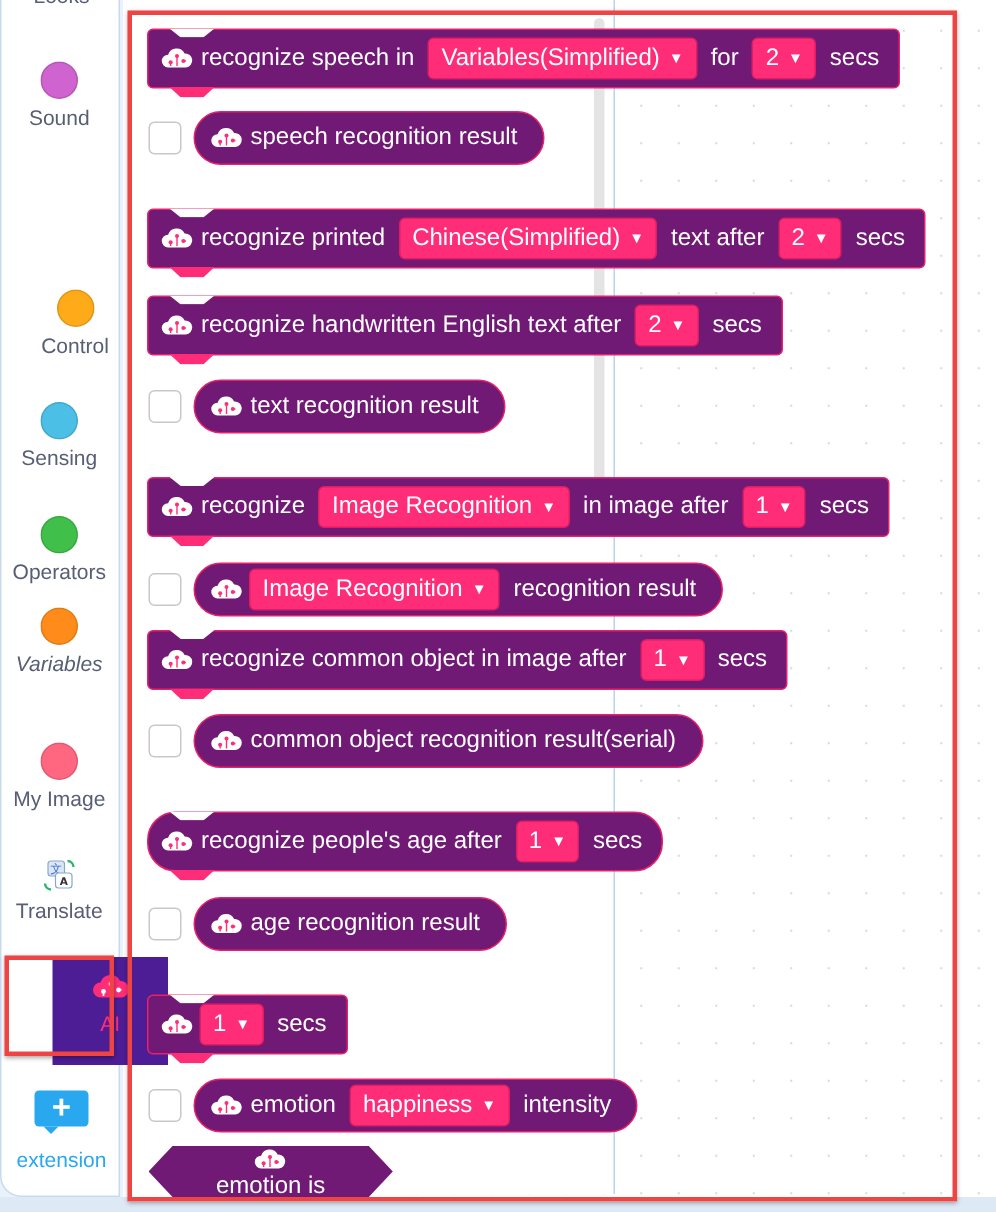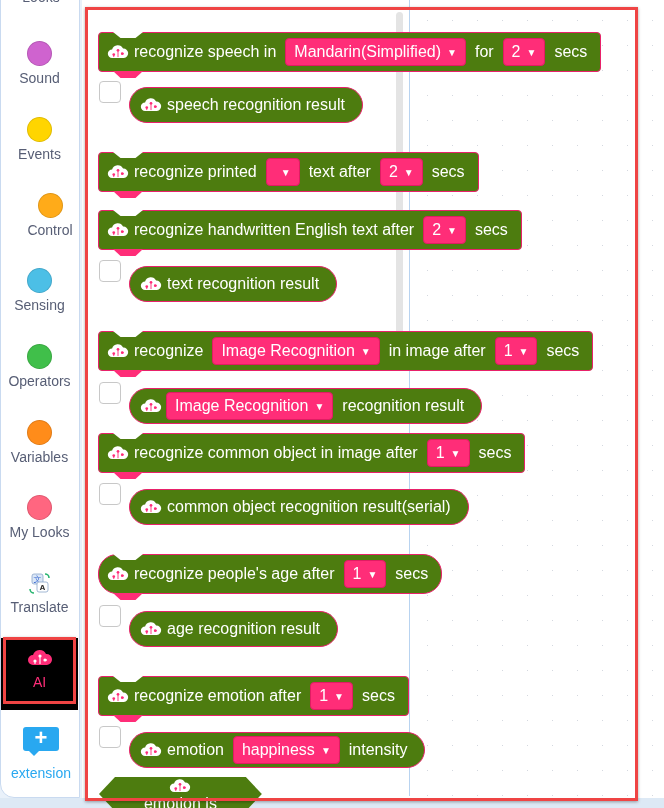--- a/index.html
+++ b/index.html
@@ -15,21 +15,21 @@
   .cat {
     position: absolute; left: 0; width: 77px; height: 70px;
     display: flex; flex-direction: column; align-items: center; justify-content: flex-start;
     cursor: pointer;
   }
   .cat .dot {
     width: 25px; height: 25px; border-radius: 50%;
     border: 1px solid rgba(0,0,0,0.12); margin-top: 0;
   }
   .cat .label { font-size: 14px; color: #575e75; margin-top: 4px; white-space: nowrap; }
-  .cat.active { background: #000000; }
+  .cat.active { background: #4c1d95; margin-left: 34px; }
   .cat.active .label { color: #ff2d78; }
   .cat-top-label { position: absolute; top: 4px; left: 0; width: 80px; text-align: center; font-size: 14px; color: #575e75; }
   .ai-highlight {
     position: absolute; left: 3px; top: 637px; width: 73px; height: 67px;
     border: 3px solid #ef4444; box-shadow: 0 1px 3px rgba(0,0,0,0.35);
     pointer-events: none;
   }
   .ext-btn {
     position: absolute; left: 0; top: 722px; width: 80px; height: 70px;
     display: flex; flex-direction: column; align-items: center;
@@ -60,24 +60,24 @@
     background: #e4e4e4; border-radius: 4px;
   }
   .bottom-strip { position: absolute; left: 0; top: 798px; width: 664px; height: 10px; background: #dde9f5; }
   .red-frame {
     position: absolute; left: 85px; top: 7px; width: 553px; height: 794px;
     border: 3px solid #ef4444; box-shadow: 0 1px 3px rgba(0,0,0,0.35); pointer-events: none;
   }
 
   
   .block {
-    position: absolute; height: 40px; background: #4d7c0f;
+    position: absolute; height: 40px; background: #701a75;
     border: 1px solid #e8216a; color: #ffffff;
     display: flex; align-items: center; font-size: 16px; white-space: nowrap;
-    padding: 0 8px 0 8px; cursor: grab; margin-top: 13px;
+    padding: 0 8px 0 8px; cursor: grab;
   }
   .block.cmd { border-radius: 4px; }
   .block.cmd::before {
     content: ""; position: absolute; left: 14px; top: -1px; width: 30px; height: 6px;
     background: #fff; clip-path: polygon(0 0, 100% 0, 75% 100%, 25% 100%);
   }
   .block.cmd::after {
     content: ""; position: absolute; left: 14px; bottom: -7px; width: 30px; height: 7px;
     background: #ff2d78; clip-path: polygon(0 0, 100% 0, 75% 100%, 25% 100%);
   }
@@ -107,43 +107,39 @@
 <div class="scrollbar"></div>
 <div class="bottom-strip"></div>
 
 <div class="sidebar">
   <div class="cat-top-label" style="top:2px;">Looks</div>
 
   <div class="cat" style="top:54px;">
     <div class="dot" style="background:#cf63cf"></div>
     <div class="label">Sound</div>
   </div>
-  <div class="cat" style="top:130px;">
-    <div class="dot" style="background:#ffd500"></div>
-    <div class="label">Events</div>
-  </div>
   <div class="cat" style="top:206px;padding-left:21px;">
     <div class="dot" style="background:#ffab19"></div>
     <div class="label">Control</div>
   </div>
   <div class="cat" style="top:281px;">
     <div class="dot" style="background:#4cbfe6"></div>
     <div class="label">Sensing</div>
   </div>
   <div class="cat" style="top:357px;">
     <div class="dot" style="background:#40bf4a"></div>
     <div class="label">Operators</div>
   </div>
-  <div class="cat" style="top:433px;">
+  <div class="cat" style="top:418px;font-style:italic;">
     <div class="dot" style="background:#ff8c1a"></div>
     <div class="label">Variables</div>
   </div>
   <div class="cat" style="top:508px;">
     <div class="dot" style="background:#ff6680"></div>
-    <div class="label">My Looks</div>
+    <div class="label">My Image</div>
   </div>
   <div class="cat" style="top:584px;">
     <svg width="26" height="26" viewBox="0 0 26 26">
       <rect x="5" y="3" width="11" height="10" rx="2" fill="#dbe7f7" stroke="#8aa6c9" stroke-width="0.8"></rect>
       <text x="10.5" y="11" font-size="8" text-anchor="middle" fill="#3b6bd1" font-family="DejaVu Sans, sans-serif">文</text>
       <rect x="10" y="11" width="11" height="10" rx="2" fill="#ffffff" stroke="#8aa6c9" stroke-width="0.8"></rect>
       <text x="15.5" y="19" font-size="7" text-anchor="middle" fill="#333" font-family="DejaVu Sans, sans-serif" font-weight="bold">A</text>
       <path d="M18 3 a4 4 0 0 1 4 4" stroke="#2bb673" stroke-width="1.6" fill="none"></path>
       <path d="M3 18 a4 4 0 0 0 4 4" stroke="#2bb673" stroke-width="1.6" fill="none"></path>
     </svg>
@@ -170,21 +166,21 @@
 <div class="block cmd" style="left:98px; top:19px;">
   <svg class="ai-icon" viewBox="0 0 26 20">
       <path d="M6 17 a5 5 0 0 1 0-10 a7 7 0 0 1 13 -1 a5.5 5.5 0 0 1 1 11 z" fill="#fff"></path>
       <circle cx="8" cy="13" r="1.6" fill="#ff2d78"></circle>
       <circle cx="13" cy="8" r="1.6" fill="#ff2d78"></circle>
       <circle cx="18" cy="12" r="1.6" fill="#ff2d78"></circle>
       <path d="M8 13 v3 M13 8 v8 M18 12 h2" stroke="#ff2d78" stroke-width="1.1"></path>
     </svg>
   <span class="txt">recognize speech in</span>
   <span class="dd">
-      <span>Mandarin(Simplified)</span>
+      <span>Variables(Simplified)</span>
       <span class="caret">▼</span>
     </span>
   <span class="txt">for</span>
   <span class="dd">
       <span>2</span>
       <span class="caret">▼</span>
     </span>
   <span class="txt">secs</span>
 </div>
 
@@ -203,20 +199,21 @@
 <div class="block cmd" style="left:98px; top:139px;">
   <svg class="ai-icon" viewBox="0 0 26 20">
       <path d="M6 17 a5 5 0 0 1 0-10 a7 7 0 0 1 13 -1 a5.5 5.5 0 0 1 1 11 z" fill="#fff"></path>
       <circle cx="8" cy="13" r="1.6" fill="#ff2d78"></circle>
       <circle cx="13" cy="8" r="1.6" fill="#ff2d78"></circle>
       <circle cx="18" cy="12" r="1.6" fill="#ff2d78"></circle>
       <path d="M8 13 v3 M13 8 v8 M18 12 h2" stroke="#ff2d78" stroke-width="1.1"></path>
     </svg>
   <span class="txt">recognize printed</span>
   <span class="dd">
+      <span>Chinese(Simplified)</span>
       <span class="caret">▼</span>
     </span>
   <span class="txt">text after</span>
   <span class="dd">
       <span>2</span>
       <span class="caret">▼</span>
     </span>
   <span class="txt">secs</span>
 </div>
 
@@ -342,21 +339,20 @@
 </div>
 
 <div class="block cmd" style="left:98px; top:663px;">
   <svg class="ai-icon" viewBox="0 0 26 20">
       <path d="M6 17 a5 5 0 0 1 0-10 a7 7 0 0 1 13 -1 a5.5 5.5 0 0 1 1 11 z" fill="#fff"></path>
       <circle cx="8" cy="13" r="1.6" fill="#ff2d78"></circle>
       <circle cx="13" cy="8" r="1.6" fill="#ff2d78"></circle>
       <circle cx="18" cy="12" r="1.6" fill="#ff2d78"></circle>
       <path d="M8 13 v3 M13 8 v8 M18 12 h2" stroke="#ff2d78" stroke-width="1.1"></path>
     </svg>
-  <span class="txt">recognize emotion after</span>
   <span class="dd">
       <span>1</span>
       <span class="caret">▼</span>
     </span>
   <span class="txt">secs</span>
 </div>
 
 <div class="chk" style="left:99px; top:726px;"></div>
 <div class="block rep" style="left:129px; top:719px;">
   <svg class="ai-icon" viewBox="0 0 26 20">

